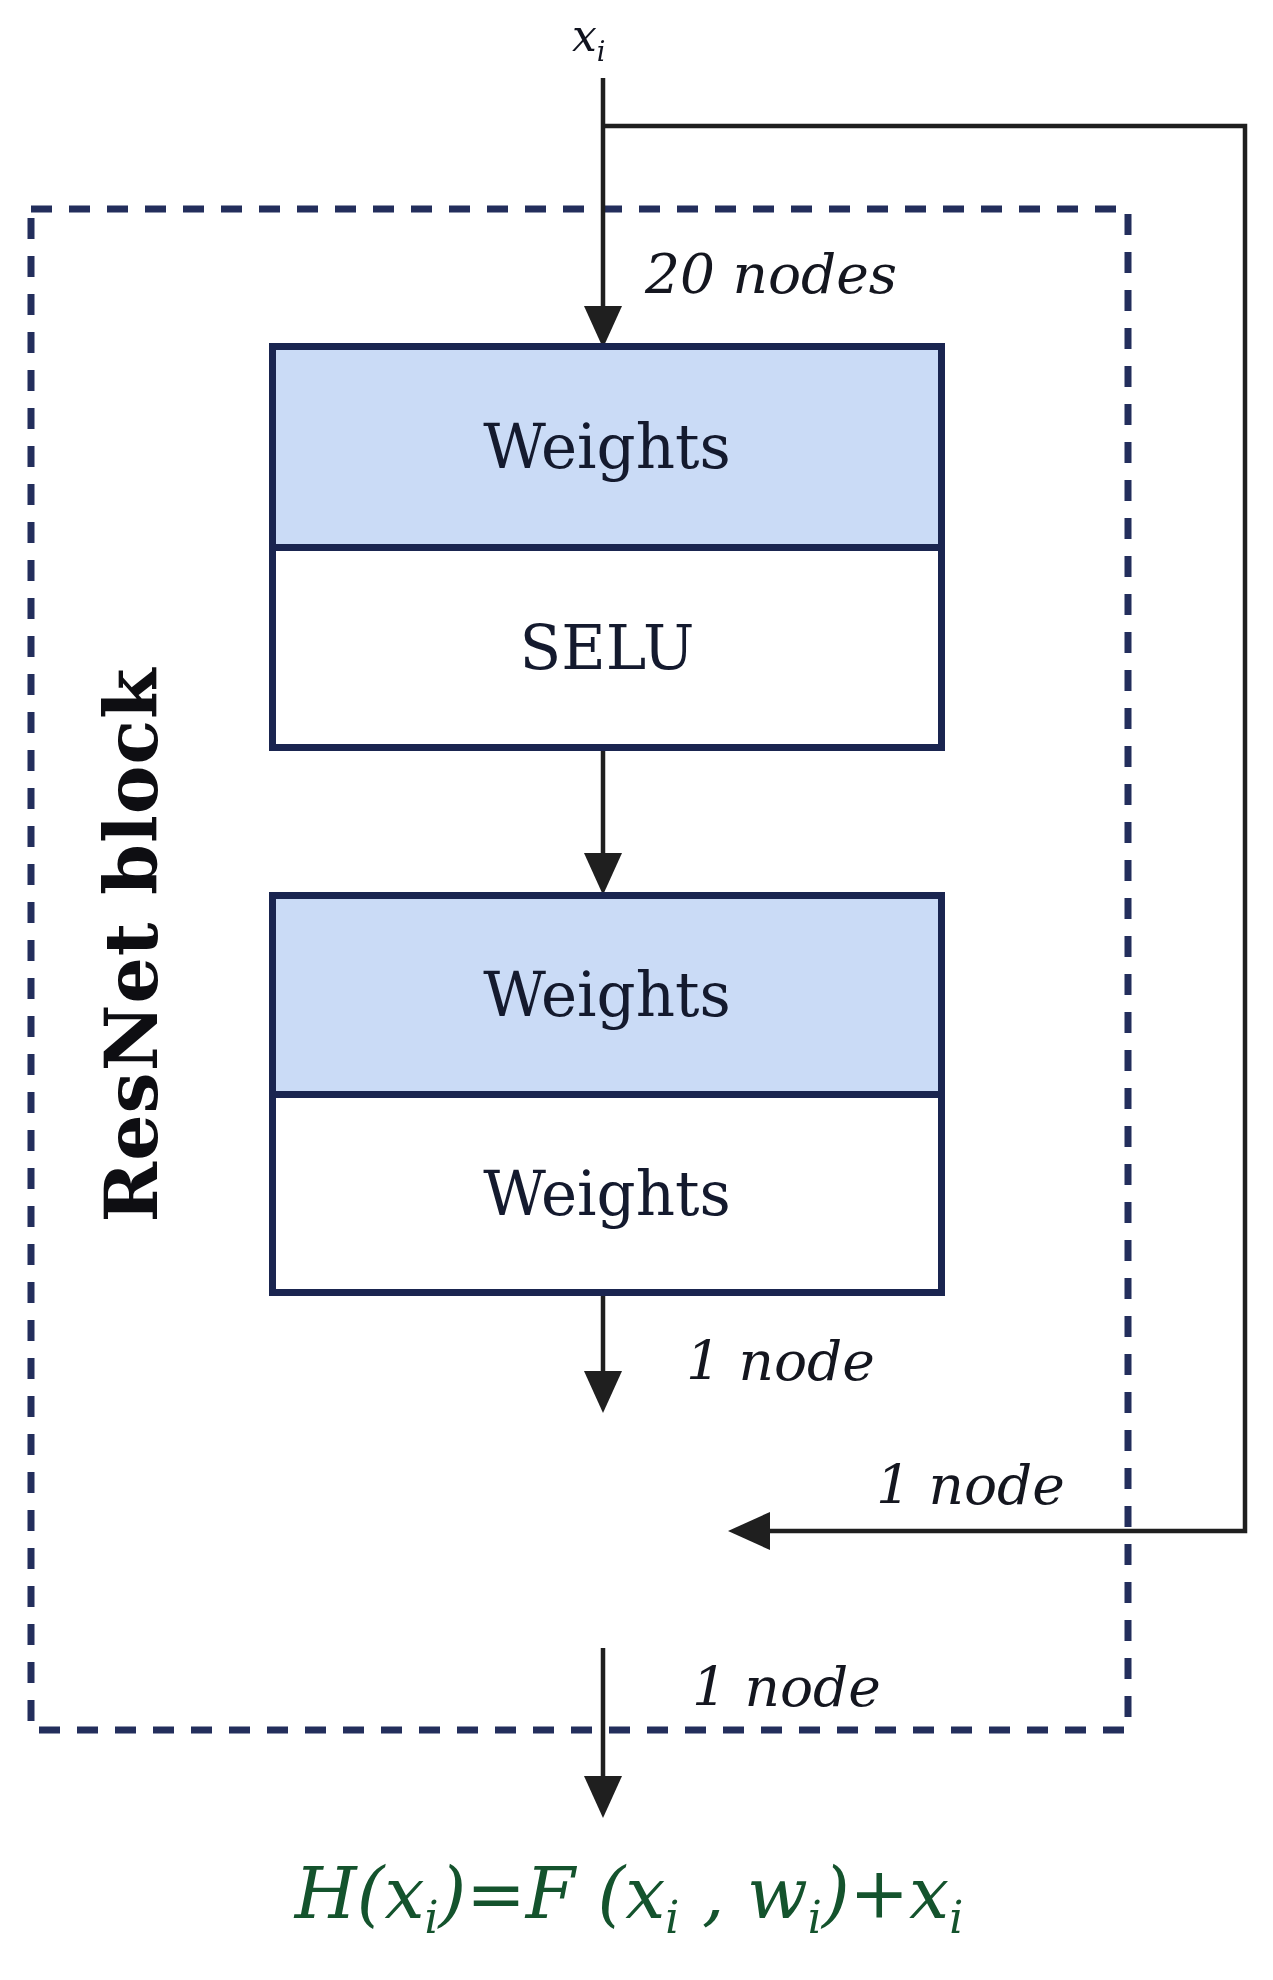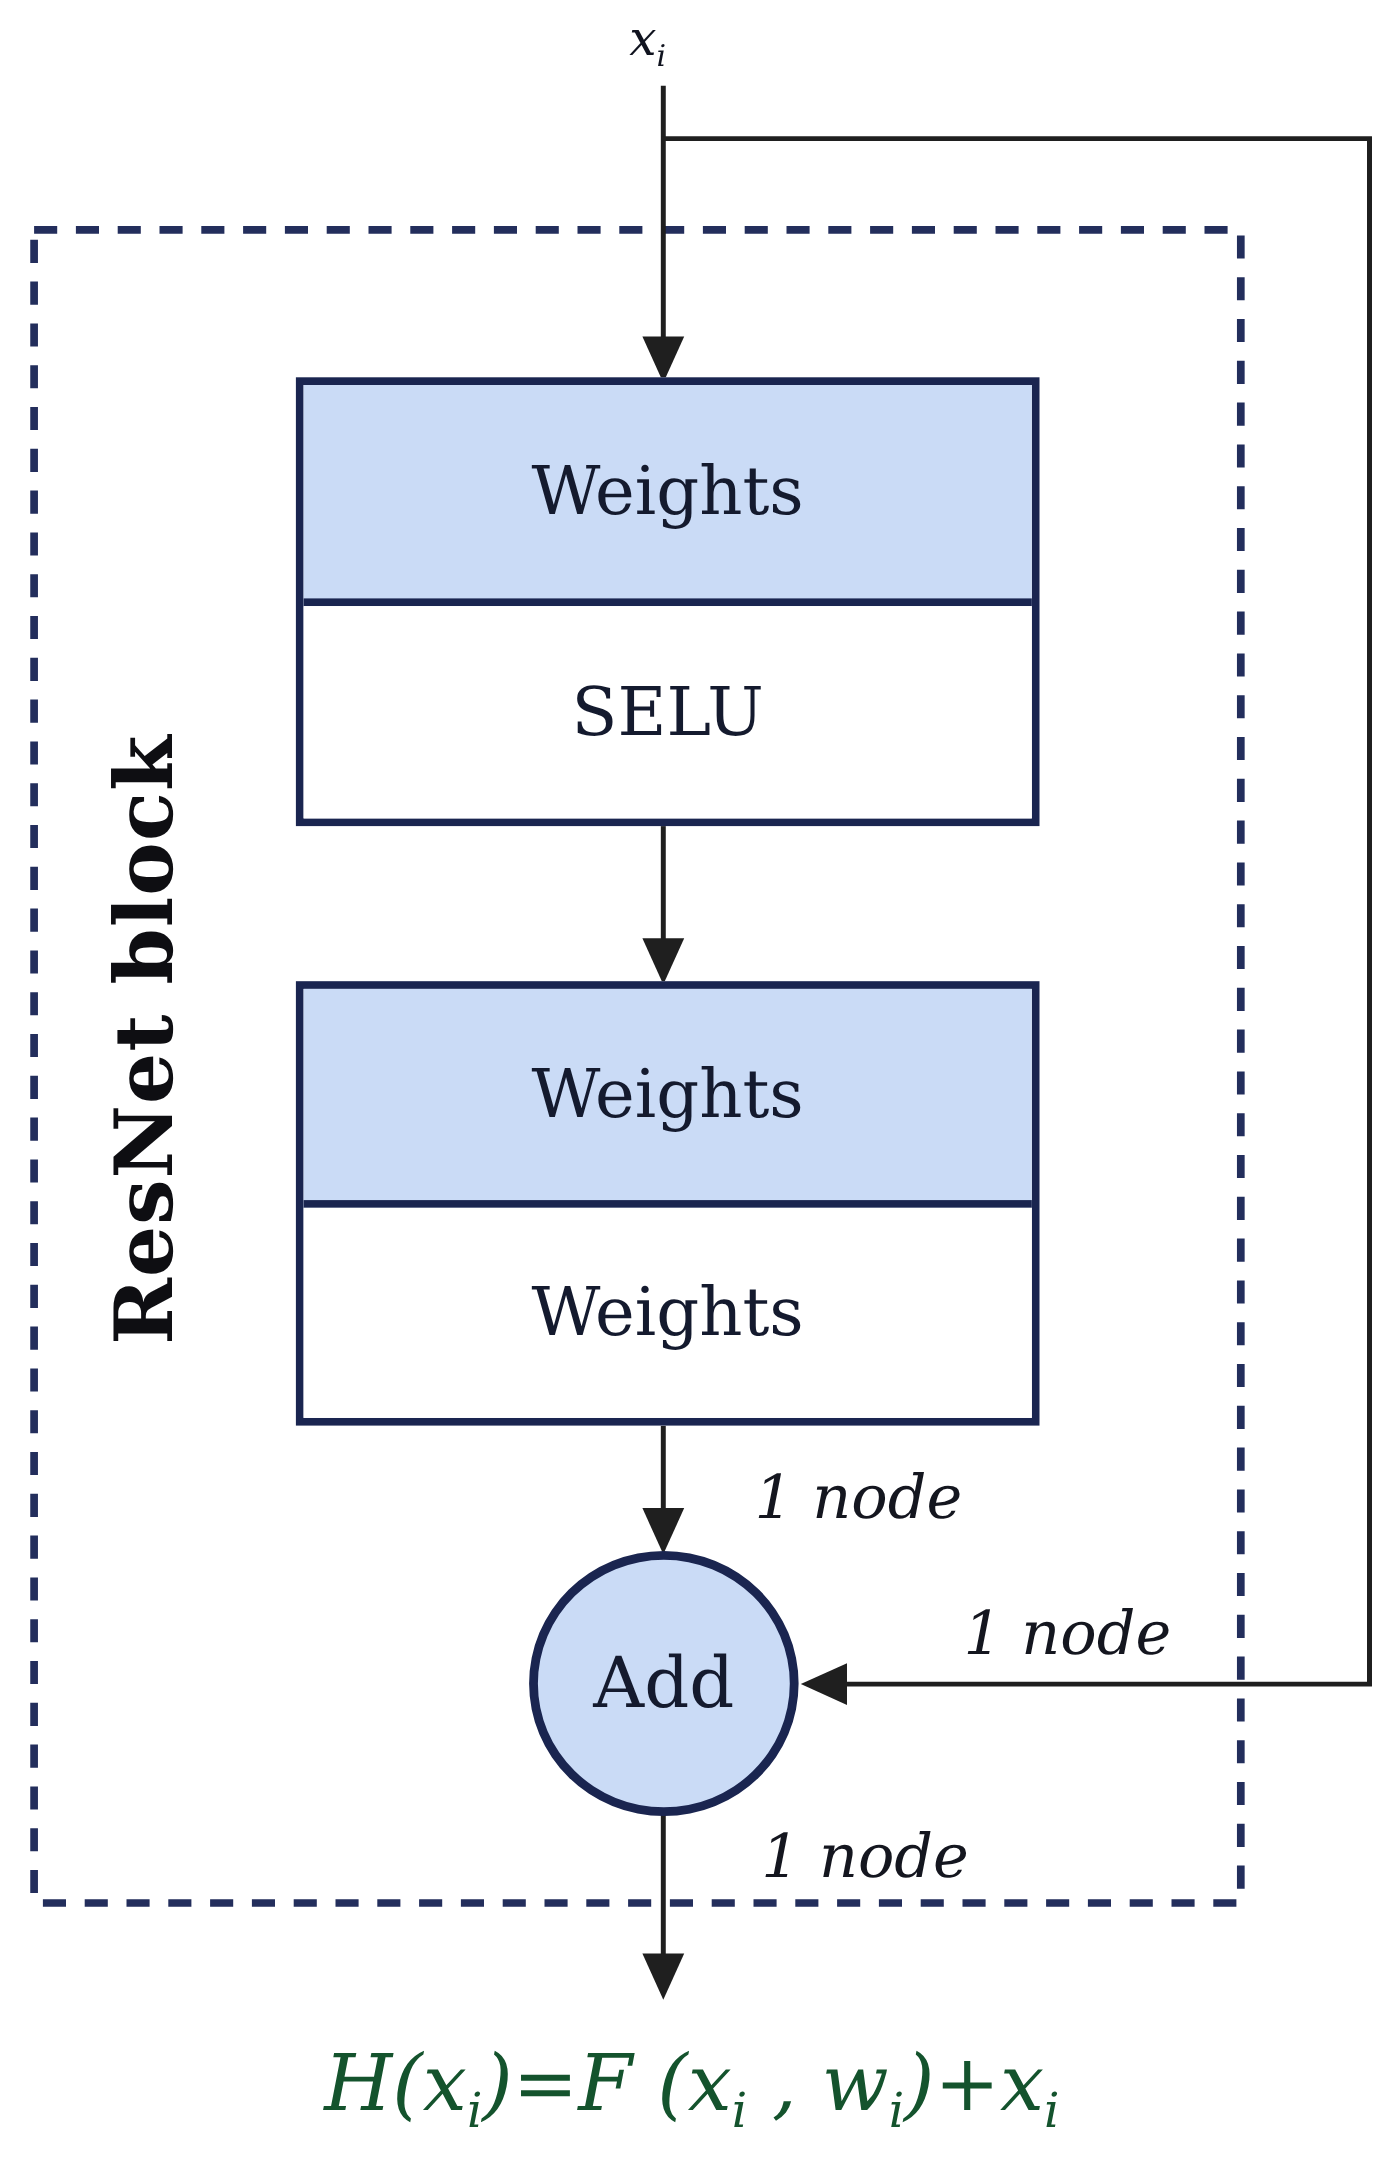--- a/index.html
+++ b/index.html
@@ -106,20 +106,21 @@
     <polygon points="584,1776 622,1776 603,1818" fill="var(--line)"></polygon>
     <polygon points="770,1512 770,1550 728,1531" fill="var(--line)"></polygon>
   </svg>
 
   <div class="resnet-label">ResNet block</div>
 
   <div class="abs io-label" style="left:572px;top:14px;">
     <span>x</span><sub>i</sub>
   </div>
 
+  <div class="abs edge-label" style="left:645px;top:247px;">20 nodes</div>
   <div class="abs edge-label" style="left:686px;top:1334px;">1 node</div>
   <div class="abs edge-label" style="left:876px;top:1458px;">1 node</div>
   <div class="abs edge-label" style="left:692px;top:1660px;">1 node</div>
 
   <div class="node-box abs" style="left:269px;top:343px;width:676px;height:408px;">
     <div class="compartment blue">
       <span>Weights</span>
     </div>
     <div class="compartment white">
       <span>SELU</span>
@@ -128,21 +129,18 @@
 
   <div class="node-box abs" style="left:269px;top:892px;width:676px;height:404px;">
     <div class="compartment blue">
       <span>Weights</span>
     </div>
     <div class="compartment white">
       <span>Weights</span>
     </div>
   </div>
 
-  <div class="add-circle">
-    <span>Add</span>
-  </div>
 
   <div class="formula">
     <span>H(x</span><sub>i</sub><span>)=F (x</span><sub>i</sub><span> , w</span><sub>i</sub><span>)+x</span><sub>i</sub>
   </div>
 
 </div>
 
 </body></html>

